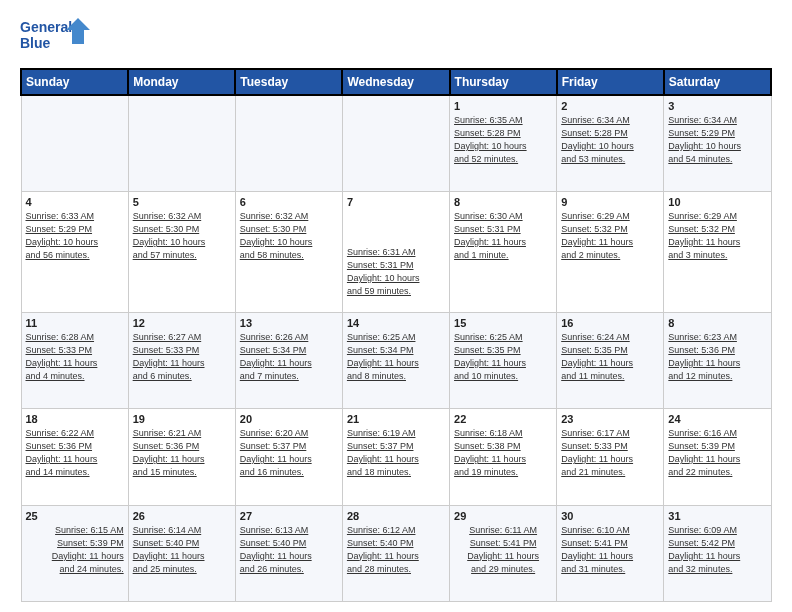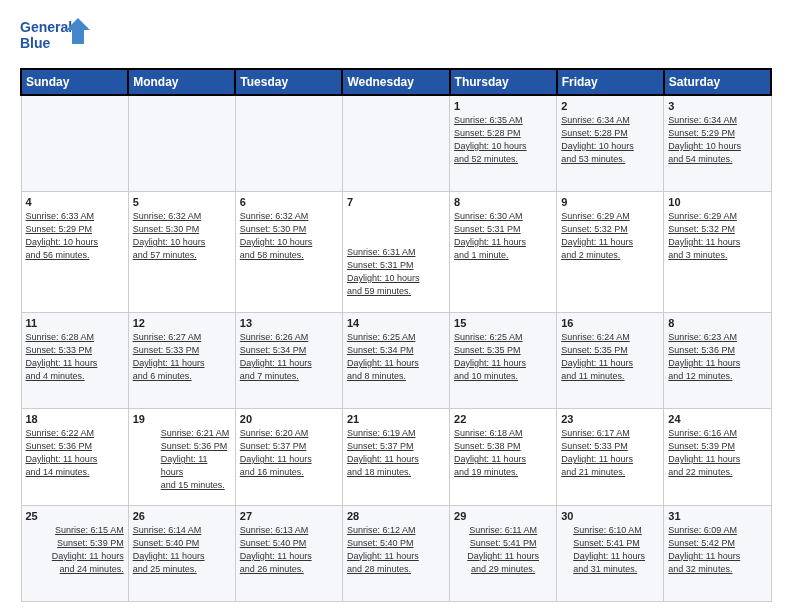--- a/index.html
+++ b/index.html
@@ -250,21 +250,21 @@
         <tr>
           <td>
             <span class="day-number">18</span>
             <div class="day-info" style="white-space: pre-line;">Sunrise: 6:22 AM
 Sunset: 5:36 PM
 Daylight: 11 hours
 and 14 minutes.</div>
           </td>
           <td>
             <span class="day-number">19</span>
-            <div class="day-info" style="white-space: pre-line; margin-left: 28px;">Sunrise: 6:21 AM
+            <div class="day-info" style="white-space: pre-line;">Sunrise: 6:21 AM
 Sunset: 5:36 PM
 Daylight: 11 hours
 and 15 minutes.</div>
           </td>
           <td>
             <span class="day-number">20</span>
             <div class="day-info" style="white-space: pre-line;">Sunrise: 6:20 AM
 Sunset: 5:37 PM
 Daylight: 11 hours
 and 16 minutes.</div>
@@ -329,21 +329,21 @@
           </td>
           <td>
             <span class="day-number">29</span>
             <div class="day-info" style="white-space: pre-line; text-align: center;">Sunrise: 6:11 AM
 Sunset: 5:41 PM
 Daylight: 11 hours
 and 29 minutes.</div>
           </td>
           <td>
             <span class="day-number">30</span>
-            <div class="day-info" style="white-space: pre-line; margin-left: 12px;">Sunrise: 6:10 AM
+            <div class="day-info" style="white-space: pre-line;">Sunrise: 6:10 AM
 Sunset: 5:41 PM
 Daylight: 11 hours
 and 31 minutes.</div>
           </td>
           <td>
             <span class="day-number">31</span>
             <div class="day-info" style="white-space: pre-line;">Sunrise: 6:09 AM
 Sunset: 5:42 PM
 Daylight: 11 hours
 and 32 minutes.</div>

